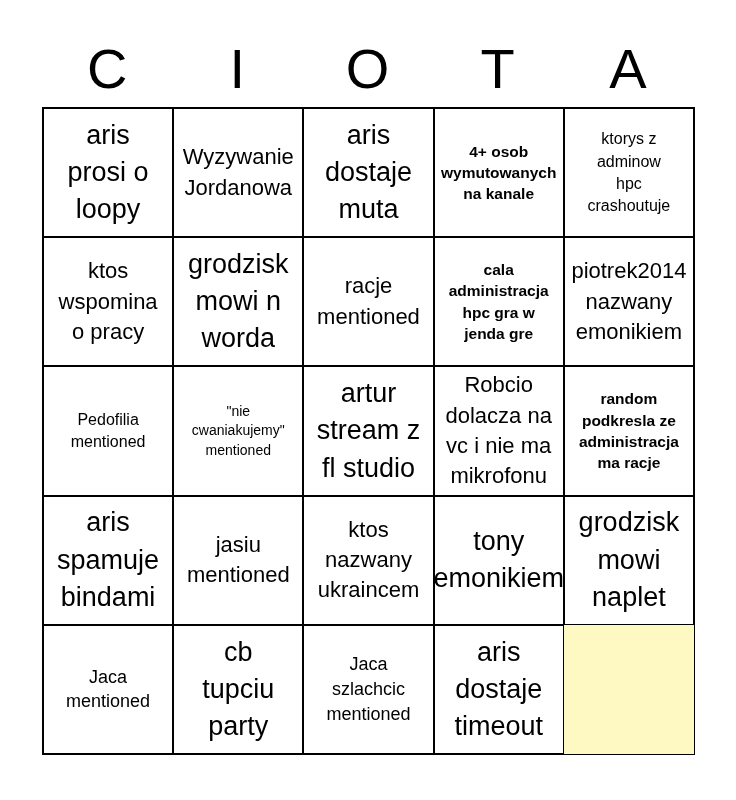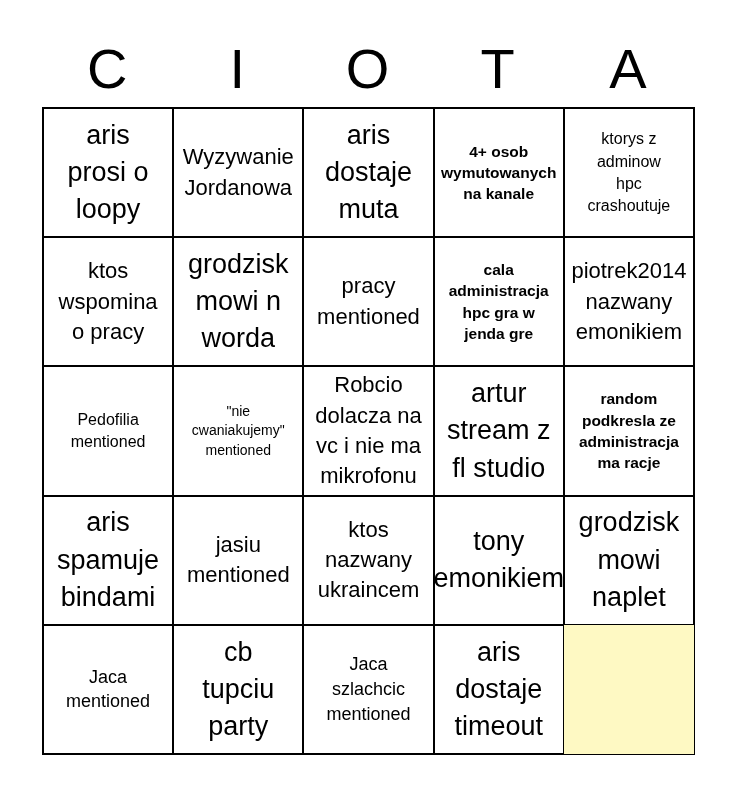--- a/index.html
+++ b/index.html
@@ -97,42 +97,42 @@
 adminow
 hpc
 crashoutuje</div>
 
     <div class="cell fs-m">ktos
 wspomina
 o pracy</div>
     <div class="cell fs-l">grodzisk
 mowi n
 worda</div>
-    <div class="cell fs-m">pracy
+    <div class="cell fs-m">racje
 mentioned</div>
     <div class="cell fs-s">cala
 administracja
 hpc gra w
 jenda gre</div>
     <div class="cell fs-m">piotrek2014
 nazwany
 emonikiem</div>
 
     <div class="cell fs-ml">Pedofilia
 mentioned</div>
     <div class="cell fs-xs">"nie
 cwaniakujemy"
 mentioned</div>
+    <div class="cell fs-l">artur
+stream z
+fl studio</div>
     <div class="cell fs-m">Robcio
 dolacza na
 vc i nie ma
 mikrofonu</div>
-    <div class="cell fs-l">artur
-stream z
-fl studio</div>
     <div class="cell fs-s">random
 podkresla ze
 administracja
 ma racje</div>
 
     <div class="cell fs-l">aris
 spamuje
 bindami</div>
     <div class="cell fs-m">jasiu
 mentioned</div>

